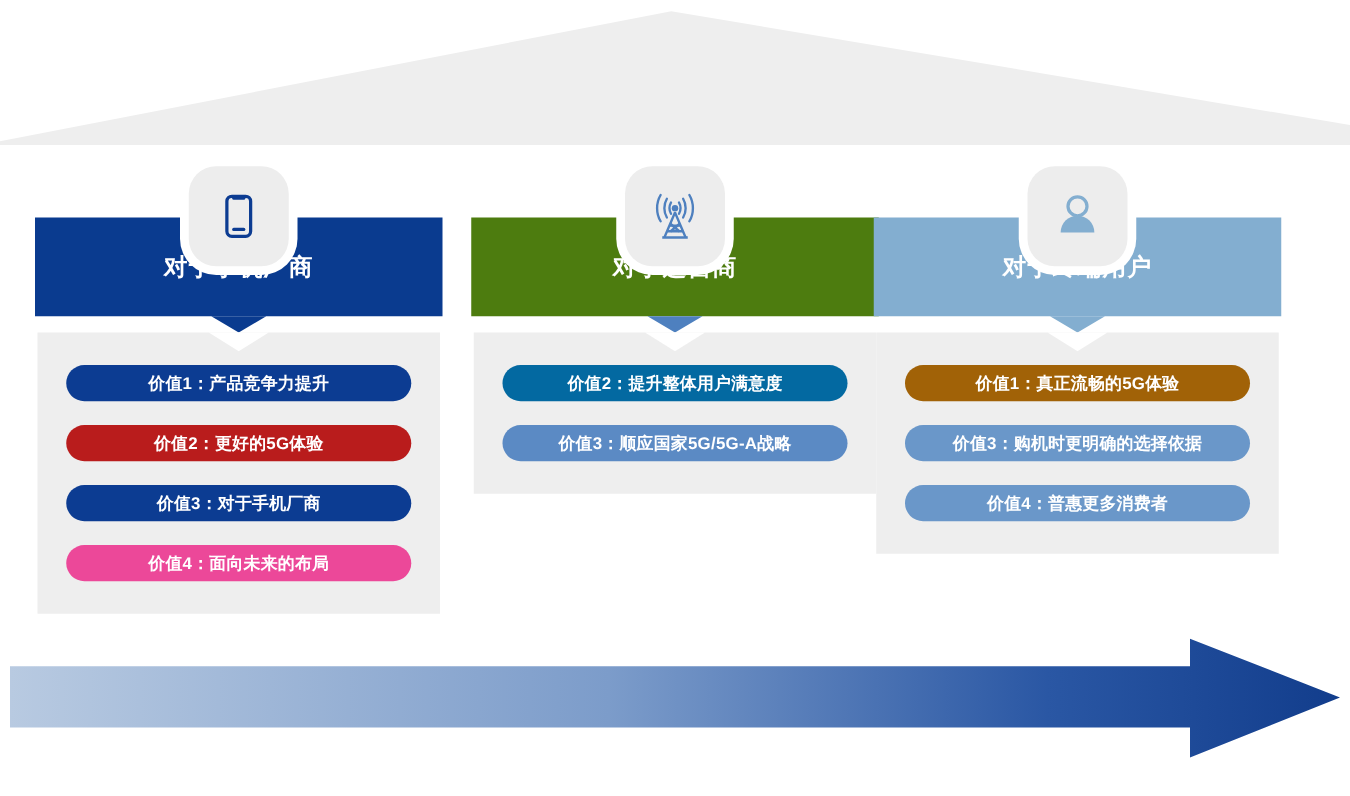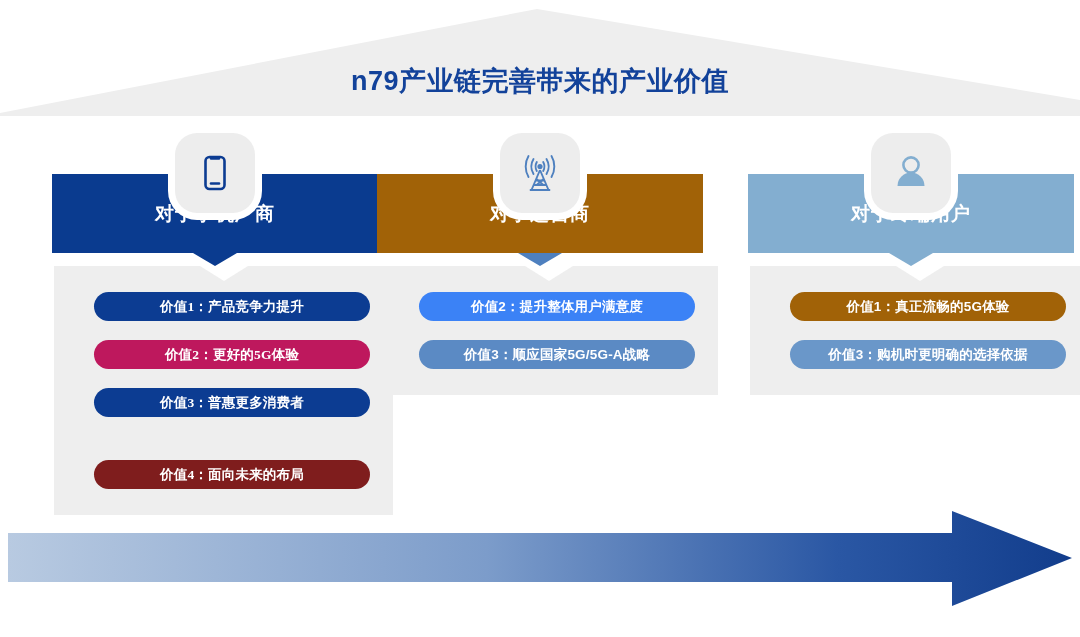--- a/index.html
+++ b/index.html
@@ -15,23 +15,23 @@
   .roof svg{display:block;}
 
   .title{
     position:absolute;left:0;top:63px;width:1080px;
     text-align:center;font-size:27px;font-weight:bold;
     color:#12429a;letter-spacing:.5px;white-space:nowrap;
   }
 
   
   .col{position:absolute;top:174px;width:326px;}
-  .col-1{left:52px;font-family:Liberation Serif, serif;}
+  .col-1{left:28px;}
   .col-2{left:377px;}
-  .col-3{left:748px;}
+  .col-3{left:699px;}
 
   .icon-badge{
     position:absolute;top:-41px;left:50%;transform:translateX(-50%);
     width:80px;height:80px;border-radius:22px;background:#ededed;
     box-shadow:0 0 0 7px #ffffff;
     display:flex;align-items:center;justify-content:center;z-index:5;
   }
 
   .banner{
     position:relative;width:326px;height:79px;
@@ -39,21 +39,21 @@
     color:#ffffff;font-size:19px;font-weight:bold;letter-spacing:1px;
   }
   .banner .notch{
     position:absolute;left:50%;bottom:-13px;transform:translateX(-50%);
     width:0;height:0;border-left:22px solid transparent;
     border-right:22px solid transparent;border-top:13px solid currentColor;
   }
 
   .panel{
     position:relative;margin-top:13px;width:322px;margin-left:2px;
-    background:#eeeeee;padding:26px 0 26px 17px;
+    background:#eeeeee;padding:26px 0 26px 0;
     display:flex;flex-direction:column;align-items:center;gap:19px;
   }
   .panel .chev{
     position:absolute;left:50%;top:0;transform:translateX(-50%);
     width:0;height:0;border-left:24px solid transparent;
     border-right:24px solid transparent;border-top:15px solid #ffffff;
   }
 
   .pill{
     width:276px;height:29px;border-radius:15px;
@@ -69,40 +69,39 @@
 <body>
 
 <div id="stage">
 
   <div class="roof">
     <svg width="1080" height="116" viewBox="0 0 1080 116">
       <polygon points="537,9 1080,100 1080,116 0,116 0,113" fill="#eeeeee"></polygon>
     </svg>
   </div>
 
-  <div class="title">n79产业链完善带来的产业价值</div>
 
   <div class="col col-1">
     <div class="icon-badge">
       <svg width="44" height="44" viewBox="0 0 44 44">
         <rect x="12.5" y="6" width="19" height="32" rx="4" ry="4" fill="none" stroke="#0c3c92" stroke-width="2.6"></rect>
         <path d="M18 7.5 h8" stroke="#0c3c92" stroke-width="2.4" stroke-linecap="round"></path>
         <path d="M18 32.5 h8" stroke="#0c3c92" stroke-width="2.6" stroke-linecap="round"></path>
       </svg>
     </div>
     <div class="banner" style="background:#0a3b8f;">
       <span>对于手机厂商</span>
       <span class="notch" style="color:#0a3b8f;"></span>
     </div>
     <div class="panel">
       <span class="chev"></span>
       <div class="pill" style="background:#0c3c92;">价值1：产品竞争力提升</div>
-      <div class="pill" style="background:#be185d;">价值2：更好的5G体验</div>
-      <div class="pill" style="background:#0c3c92;">价值3：普惠更多消费者</div>
-      <div class="pill" style="background:#7f1d1d;margin-top:24px;">价值4：面向未来的布局</div>
+      <div class="pill" style="background:#b91c1c;">价值2：更好的5G体验</div>
+      <div class="pill" style="background:#0c3c92;">价值3：对于手机厂商</div>
+      <div class="pill" style="background:#ec4899;">价值4：面向未来的布局</div>
     </div>
   </div>
 
   <div class="col col-2">
     <div class="icon-badge">
       <svg width="48" height="48" viewBox="0 0 48 48">
         <g fill="none" stroke="#4e80bf" stroke-width="1.9" stroke-linecap="round">
           <path d="M17.5 10 a11 13 0 0 0 0 15"></path>
           <path d="M30.5 10 a11 13 0 0 1 0 15"></path>
           <path d="M20.8 13 a6.5 8 0 0 0 0 9"></path>
@@ -111,46 +110,47 @@
           <path d="M35.5 7 a15 18 0 0 1 0 21"></path>
         </g>
         <circle cx="24" cy="17.5" r="2.6" fill="#4e80bf"></circle>
         <g fill="none" stroke="#4e80bf" stroke-width="1.9" stroke-linejoin="round">
           <path d="M24 21 L15.5 41 M24 21 L32.5 41"></path>
           <path d="M19.6 31.5 h8.8 M17.9 36 h12.2 M13.8 41 h20.4"></path>
           <path d="M20.3 30 L27.7 36.2 M27.7 30 L20.3 36.2"></path>
         </g>
       </svg>
     </div>
-    <div class="banner" style="background:#a16207;">
+    <div class="banner" style="background:#4d7c0f;">
       <span>对于运营商</span>
       <span class="notch" style="color:#4e80bf;"></span>
     </div>
     <div class="panel">
       <span class="chev"></span>
-      <div class="pill" style="background:#3b82f6;">价值2：提升整体用户满意度</div>
+      <div class="pill" style="background:#0369a1;">价值2：提升整体用户满意度</div>
       <div class="pill" style="background:#5b8ac4;">价值3：顺应国家5G/5G-A战略</div>
     </div>
   </div>
 
   <div class="col col-3">
     <div class="icon-badge">
       <svg width="46" height="46" viewBox="0 0 46 46">
         <circle cx="23" cy="15" r="7.6" fill="none" stroke="#83aed0" stroke-width="2.6"></circle>
         <path d="M9.5 36 a13.5 13.5 0 0 1 27 0 z" fill="#83aed0"></path>
       </svg>
     </div>
     <div class="banner" style="background:#83aed0;">
       <span>对于终端用户</span>
       <span class="notch" style="color:#83aed0;"></span>
     </div>
     <div class="panel">
       <span class="chev"></span>
       <div class="pill" style="background:#a16207;">价值1：真正流畅的5G体验</div>
       <div class="pill" style="background:#6a97c9;">价值3：购机时更明确的选择依据</div>
+      <div class="pill" style="background:#6a97c9;">价值4：普惠更多消费者</div>
     </div>
   </div>
 
   <div class="arrow-wrap">
     <svg width="1080" height="104" viewBox="0 0 1080 104">
       <defs>
         <linearGradient id="arrowGrad" x1="0" y1="0" x2="1" y2="0">
           <stop offset="0%" stop-color="#b8cae1"></stop>
           <stop offset="45%" stop-color="#7c9cca"></stop>
           <stop offset="78%" stop-color="#2a57a4"></stop>

